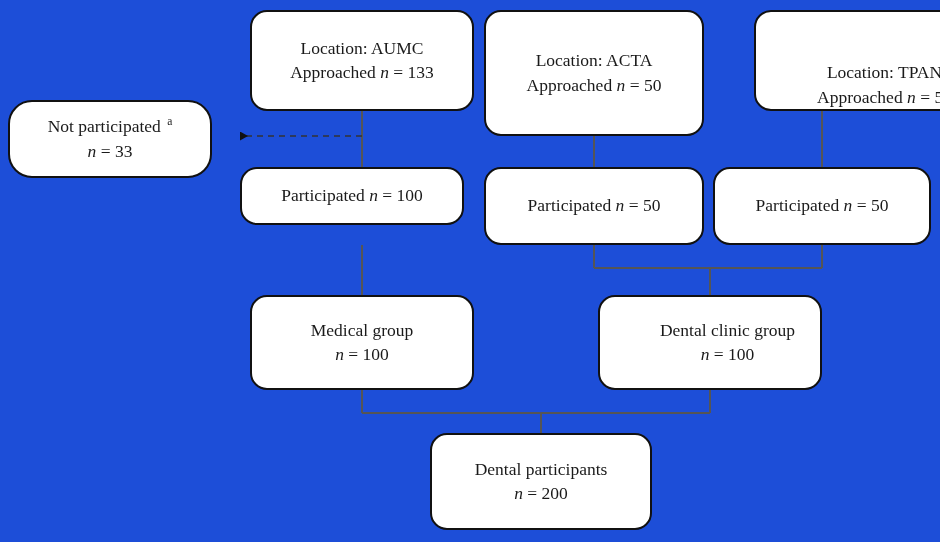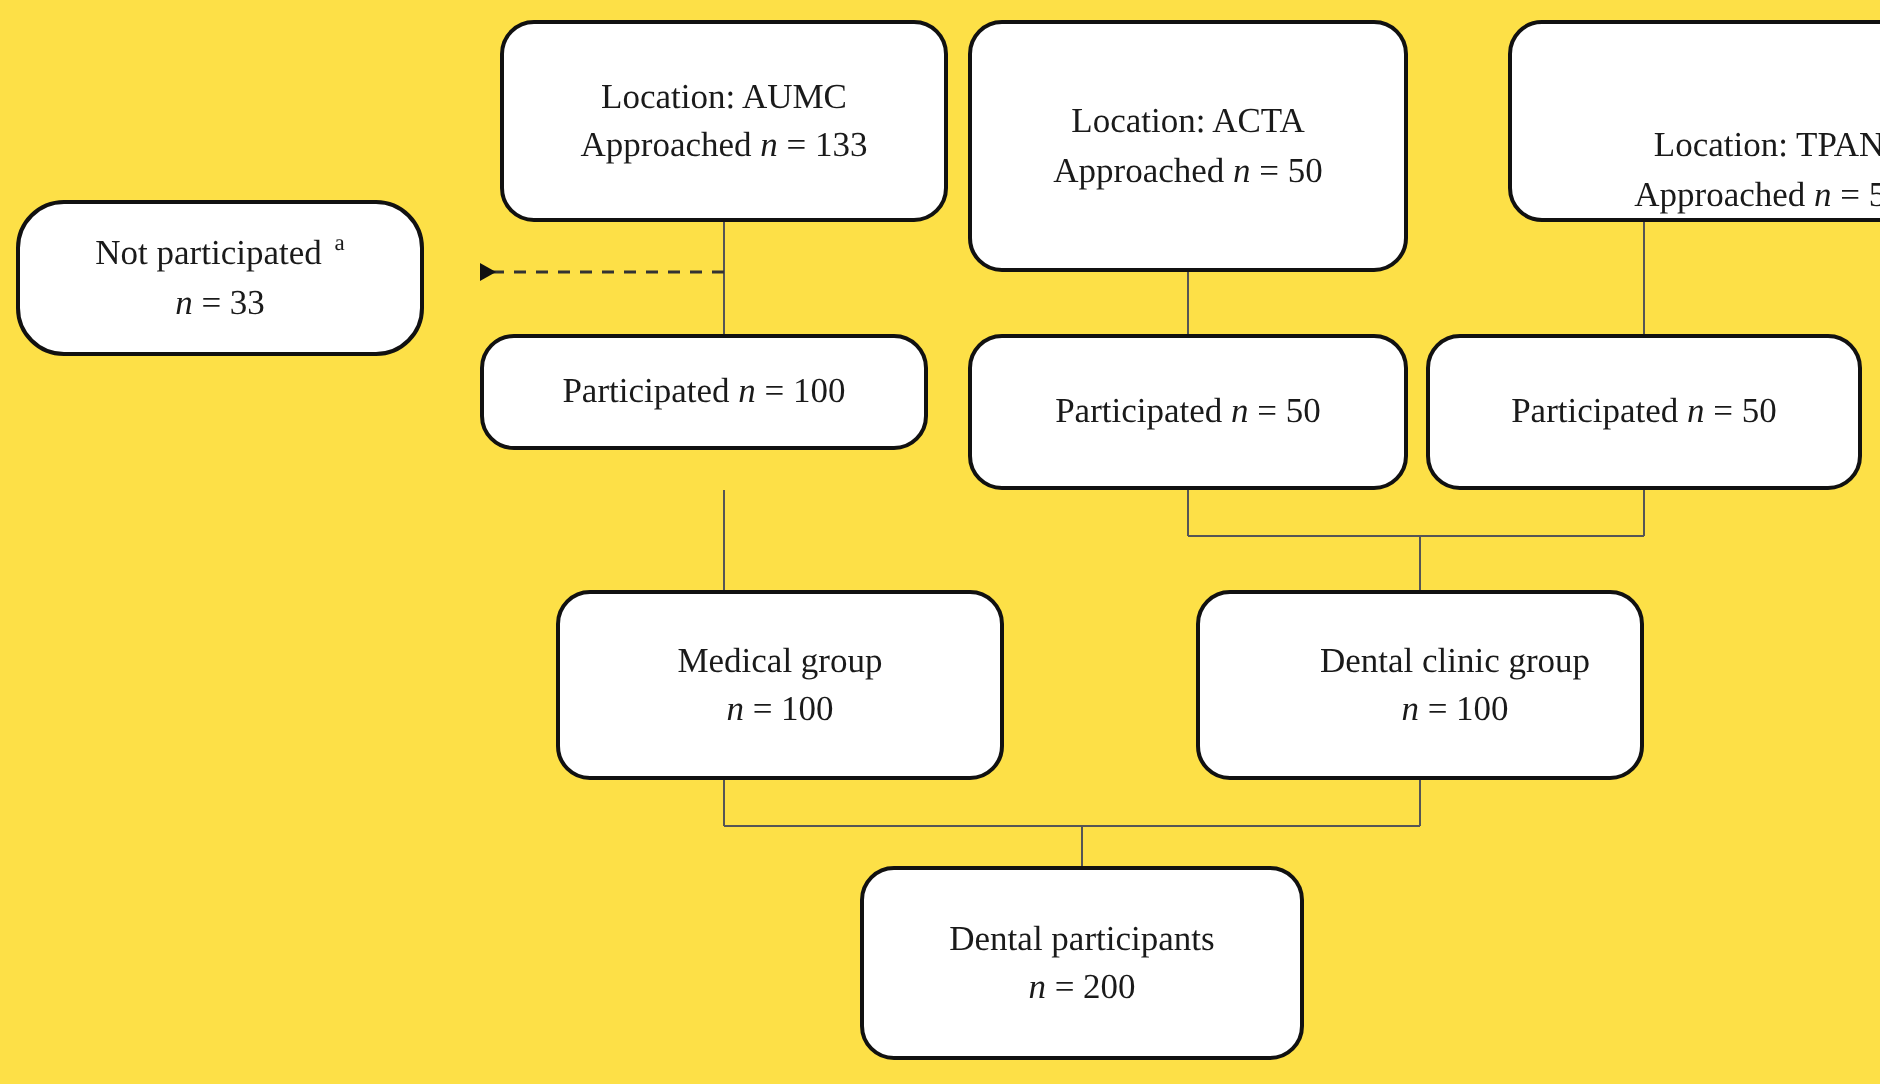--- a/index.html
+++ b/index.html
@@ -8,21 +8,21 @@
     background: #ffffff;
   }
   body {
     font-family: "Liberation Serif", "DejaVu Serif", serif;
     color: #1a1a1a;
   }
   #flowchart {
     position: relative;
     width: 940px;
     height: 542px;
-    background: #fde047;
+    background: #1d4ed8;
     overflow: hidden;
   }
   #edge-layer {
     position: absolute;
     left: 0;
     top: 0;
     width: 940px;
     height: 542px;
     pointer-events: none;
   }
@@ -58,21 +58,21 @@
     margin-left: 2px;
   }
   
   #node-aumc      { left: 250px; top: 10px;  width: 224px; height: 101px; }
   #node-acta      { left: 484px; top: 10px;  width: 220px; height: 126px; }
   #node-tpan      { left: 754px; top: 10px;  width: 261px; height: 101px; justify-content: flex-end; }
   #node-notpart   { left: 8px;   top: 100px; width: 204px; height: 78px; border-radius: 24px;  }
   #node-part-aumc { left: 240px; top: 167px; width: 224px; height: 58px;  }
   #node-part-acta { left: 484px; top: 167px; width: 220px; height: 78px;  }
   #node-part-tpan { left: 713px; top: 167px; width: 218px; height: 78px;  }
-  #node-medical   { left: 250px; top: 295px; width: 224px; height: 95px; margin-left: 28px;  }
+  #node-medical   { left: 250px; top: 295px; width: 224px; height: 95px;  }
   #node-dental    { left: 598px; top: 295px; width: 224px; height: 95px; padding-left: 35px;  }
   #node-total     { left: 430px; top: 433px; width: 222px; height: 97px;  }
 </style>
 </head>
 <body>
 
 <div id="flowchart">
 
   <svg id="edge-layer" viewBox="0 0 940 542" width="940" height="542" xmlns="http://www.w3.org/2000/svg">
     <defs>

